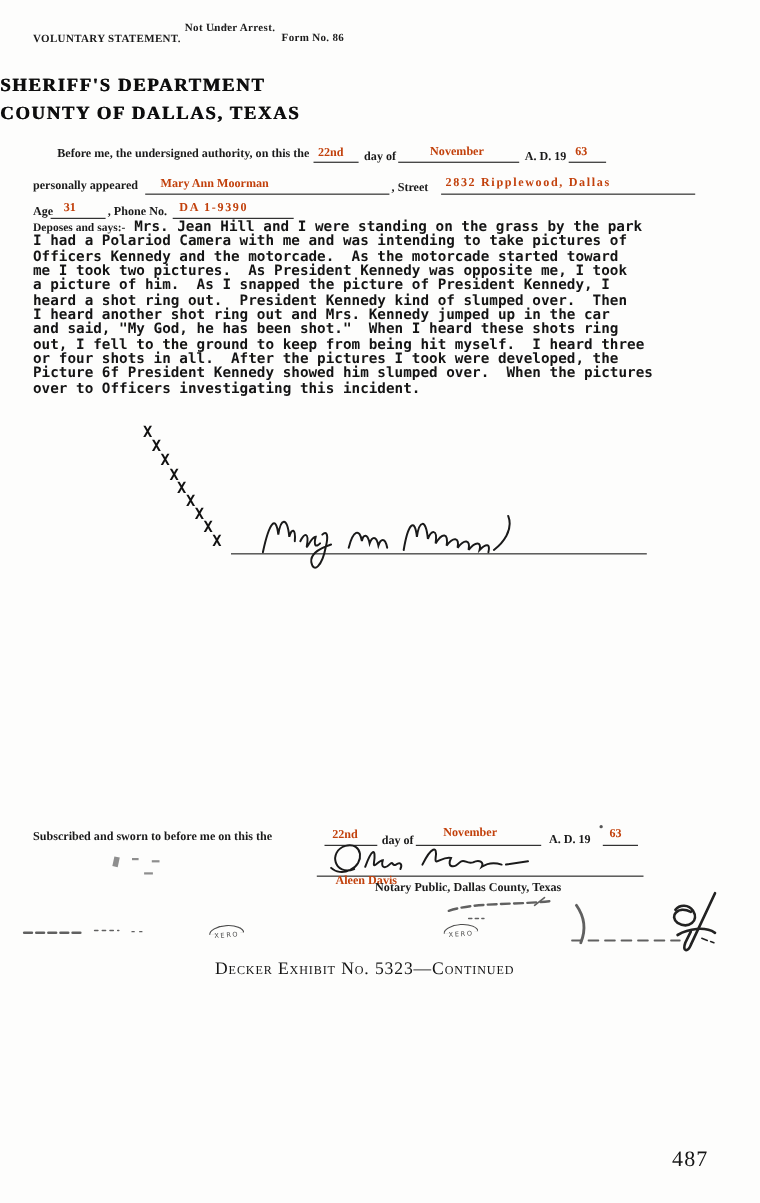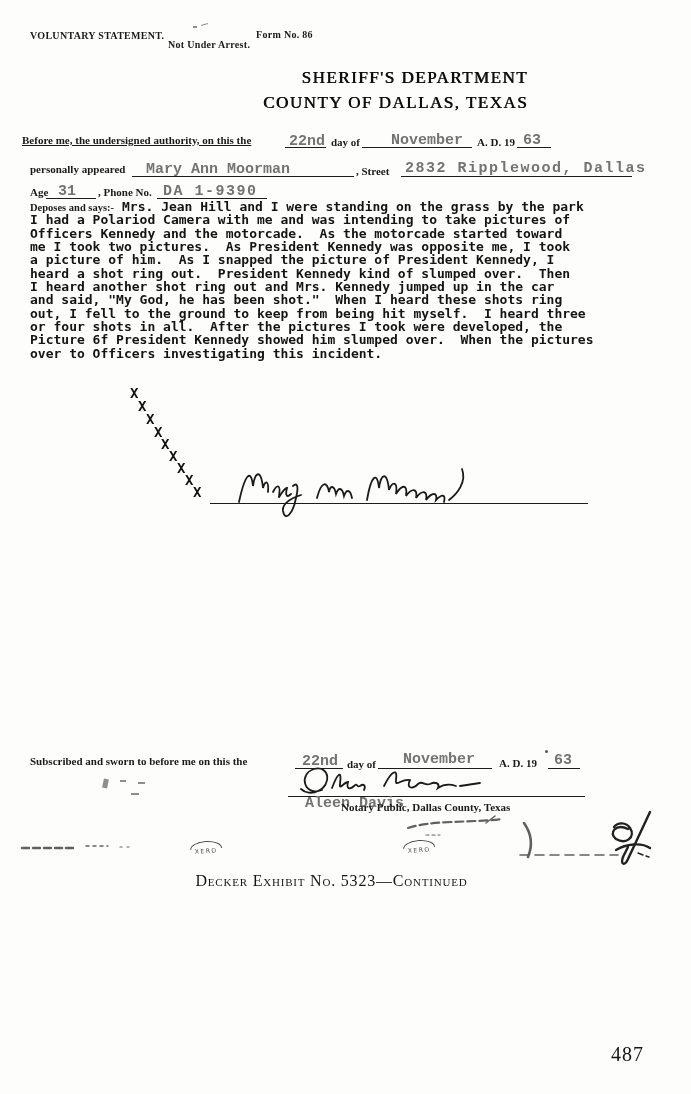--- a/index.html
+++ b/index.html
@@ -5,25 +5,25 @@
   html,body{margin:0;padding:0;background:#e8e8e4;}
   .page{position:relative;width:691px;height:1094px;background:#fdfdfc;margin:0 auto;
         overflow:hidden;color:#1b1b1b;font-family:"Liberation Serif",serif;}
   .abs{position:absolute;}
   
   .plabel{font-family:"Liberation Serif",serif;font-weight:700;color:#1a1a1a;}
   .sz10{font-size:10px;letter-spacing:.3px;}
   .sz11{font-size:11px;}
   .sz105{font-size:10.5px;}
   
-  .heading{font-family:"Liberation Serif",serif;font-weight:400;font-size:17px;
-           letter-spacing:1.5px;color:#0e0e0e;text-shadow:.6px 0 #0e0e0e;text-align:right;}
+  .heading{font-family:"Liberation Serif",serif;font-weight:700;font-size:17px;
+           letter-spacing:1.5px;color:#0e0e0e;text-shadow:.6px 0 #0e0e0e;text-align:left;}
   
-  .typed{font-family:Liberation Mono, monospace;font-weight:700;
-         font-size:15px;color:#737373;white-space:pre;}
+  .typed{font-family:Liberation Serif, serif;font-weight:700;
+         font-size:11px;color:#c2410c;white-space:pre;}
   .spread{letter-spacing:1.5px;}
   .stline{font-family:"DejaVu Sans Mono","Liberation Mono",monospace;font-weight:700;
           font-size:13px;line-height:13.35px;color:#141414;white-space:pre;}
   .fill-line{border-bottom:1.4px solid #1c1c1c;height:0;}
   .xmark{position:absolute;font-family:"DejaVu Sans Mono","Liberation Mono",monospace;
          font-weight:700;font-size:14px;color:#111;}
   .caption{font-family:"Liberation Serif",serif;font-variant:small-caps;font-size:16px;
            letter-spacing:.8px;color:#151515;text-align:center;width:100%;}
   .pagenum{font-family:"Liberation Serif",serif;font-size:20px;letter-spacing:1px;color:#161616;}
   .stamp{position:absolute;transform:rotate(-4deg);opacity:.85;}
@@ -33,29 +33,29 @@
                   letter-spacing:1.5px;color:#2d2d2d;margin-top:-2px;text-align:center;width:32px;}
   svg{display:block;}
   .speck{position:absolute;background:#444;opacity:.6;}
 </style>
 </head>
 <body>
 
 <div class="page">
 
   <div class="abs plabel sz10" style="left:30px;top:30px;">VOLUNTARY STATEMENT.</div>
-  <div class="abs plabel sz10" style="left:168px;top:39px;">Not Under Arrest.</div>
+  <div class="abs plabel sz10" style="left:168px;top:20px;">Not Under Arrest.</div>
   <div class="abs plabel sz10" style="left:256px;top:29px;text-align:right;">Form No. 86</div>
   <div class="speck" style="left:193px;top:26px;width:4px;height:2px;"></div>
   <div class="speck" style="left:201px;top:24px;width:7px;height:1px;transform:rotate(-15deg);"></div>
 
   <div class="abs heading" style="left:0;top:68px;width:528px;">SHERIFF'S DEPARTMENT</div>
   <div class="abs heading" style="left:0;top:93px;width:528px;">COUNTY OF DALLAS, TEXAS</div>
 
-  <div class="abs plabel sz11" style="left:22px;top:134px;text-decoration:underline;">Before me, the undersigned authority, on this the</div>
+  <div class="abs plabel sz11" style="left:52px;top:134px;">Before me, the undersigned authority, on this the</div>
   <div class="abs fill-line" style="left:285px;top:147px;width:41px;"></div>
   <div class="abs typed" style="left:289px;top:133px;">22nd</div>
   <div class="abs plabel sz11" style="left:331px;top:136px;">day of</div>
   <div class="abs fill-line" style="left:362px;top:147px;width:110px;"></div>
   <div class="abs typed" style="left:391px;top:132px;">November</div>
   <div class="abs plabel sz11" style="left:477px;top:136px;">A. D. 19</div>
   <div class="abs fill-line" style="left:517px;top:147px;width:34px;"></div>
   <div class="abs typed" style="left:523px;top:132px;">63</div>
 
   <div class="abs plabel sz11" style="left:30px;top:163px;">personally appeared</div>

